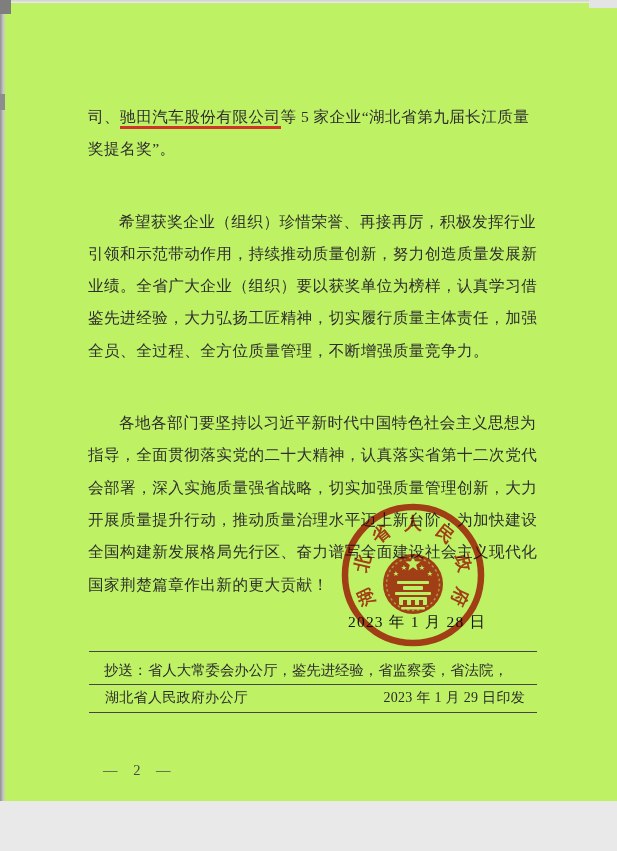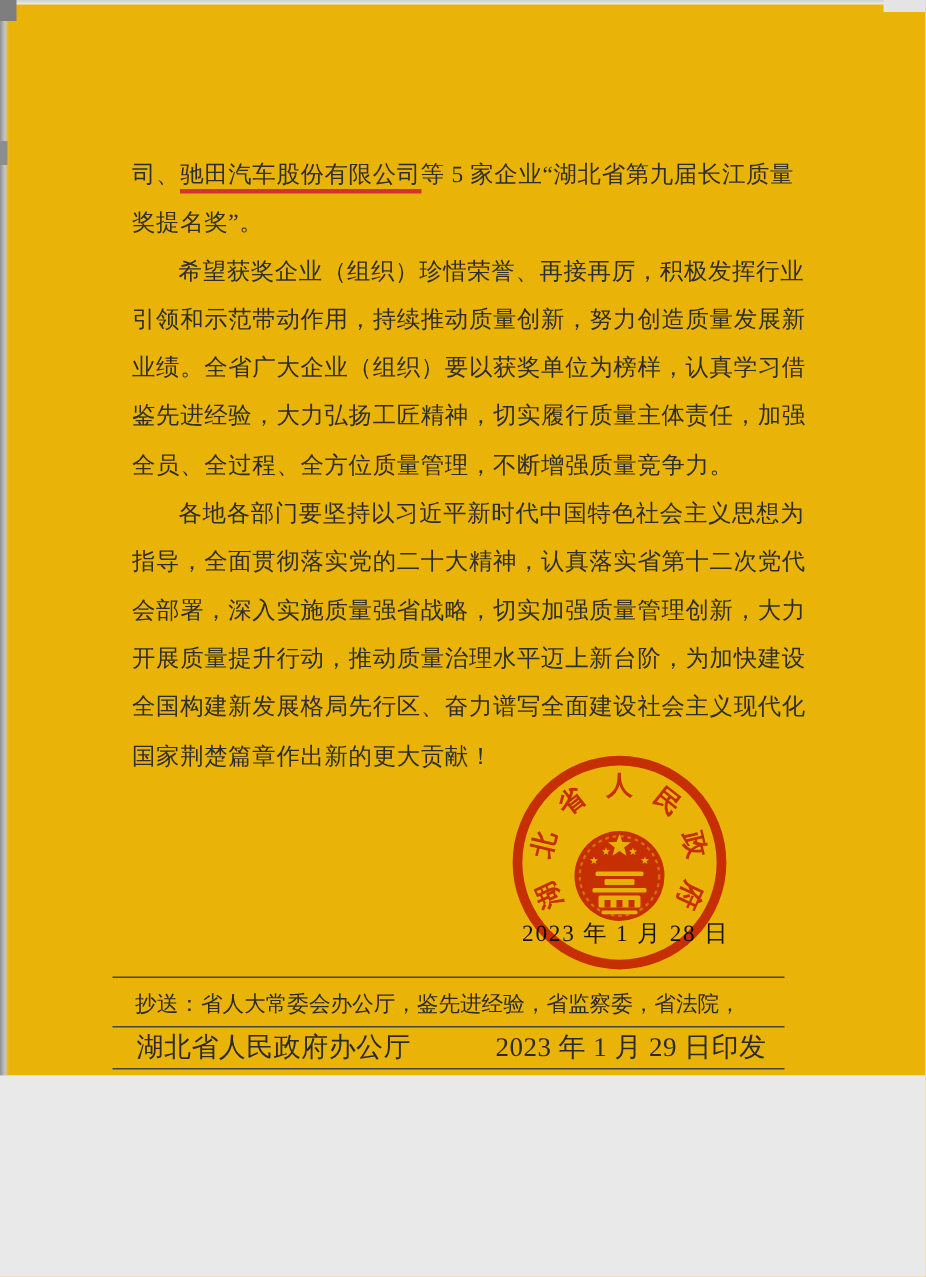--- a/index.html
+++ b/index.html
@@ -1,38 +1,38 @@
 <!DOCTYPE html>
 <html><head>
 <meta charset="utf-8">
 <style>
   html,body{margin:0;padding:0;background:#e9e9e9;}
   .scan{
-    position:relative;width:617px;height:717px;margin:0 auto;
-    background:#eab308;overflow:hidden;
+    position:relative;width:617px;height:801px;margin:0 auto;
+    background:#bef264;overflow:hidden;
     font-family:"Liberation Serif","DejaVu Serif",serif;
     color:#2b2b2b;
   }
   
   .edge-top{position:absolute;left:0;top:0;width:617px;height:3px;
     background:linear-gradient(180deg,#cfcfcf,#ececec);}
   .edge-top-right{position:absolute;right:0;top:0;width:28px;height:8px;background:#e4e4e4;}
   .edge-left{position:absolute;left:0;top:0;width:6px;height:851px;
     background:linear-gradient(90deg,#909090,#c6c6c6 55%,rgba(246,246,246,0));}
   .corner-mark{position:absolute;left:0;top:0;width:11px;height:14px;background:#7e7e7e;}
   .notch{position:absolute;left:0;top:94px;width:5px;height:16px;background:#8d8d8d;}
 
   
   .doc-body{position:absolute;left:88px;top:101px;width:452px;}
   .para{
     margin:0;white-space:pre-line;
     font-size:15.6px;line-height:32.3px;letter-spacing:.45px;
     color:#2e2e2e;text-align:left;
   }
-  .para.indent{text-indent:31px;}
+  .para.indent{text-indent:31px;margin-top:40px;}
   .red-underline{border-bottom:3px solid #d0342c;padding-bottom:1px;}
 
   
   .seal-date{
     position:absolute;left:348px;top:612px;
     font-size:15.5px;letter-spacing:1.2px;color:#161616;white-space:nowrap;
   }
   .seal{position:absolute;left:341px;top:503px;width:144px;height:144px;
     mix-blend-mode:multiply;opacity:.95;pointer-events:none;}
   .seal-ring{fill:none;stroke:#d5382b;stroke-width:6.5px;}
@@ -40,27 +40,27 @@
     font-family:"Liberation Serif","DejaVu Serif",serif;
     text-anchor:middle;dominant-baseline:central;}
   .emblem-bg{fill:#d5382b;}
   .emblem-wreath{fill:none;stroke:rgba(255,255,255,.5);stroke-width:1.5;stroke-dasharray:2.5 2.5;}
   .emblem-white{fill:#fdfdfd;}
   .emblem-red{fill:#d5382b;}
   .emblem-star{fill:#fdfdfd;font-size:7px;text-anchor:middle;dominant-baseline:central;
     font-family:"DejaVu Sans",sans-serif;}
 
   
-  .footer{position:absolute;left:75px;top:651px;width:448px;border-top:1.5px solid #454545;}
+  .footer{position:absolute;left:89px;top:651px;width:448px;border-top:1.5px solid #454545;}
   .cc-block{display:flex;padding:9px 0 3px 15px;border-bottom:1.5px solid #454545;}
   .cc-label{flex:none;width:44px;font-size:14.5px;line-height:19.8px;}
   .cc-lines{font-size:14.4px;line-height:19.8px;}
   .issuer-row{display:flex;justify-content:space-between;align-items:center;
     height:27px;padding:0 12px 0 16px;border-bottom:1.5px solid #454545;
-    font-size:18px;letter-spacing:.3px;gap:12px;}
+    font-size:14px;letter-spacing:.3px;gap:12px;}
   .issuer-row .imprint{white-space:nowrap;}
   .page-num{position:absolute;left:103px;top:762px;font-size:14.5px;color:#4a4a4a;
     word-spacing:10px;letter-spacing:1px;}
 </style>
 </head>
 <body>
 
 <div class="scan">
 
   <div class="edge-top"></div>

